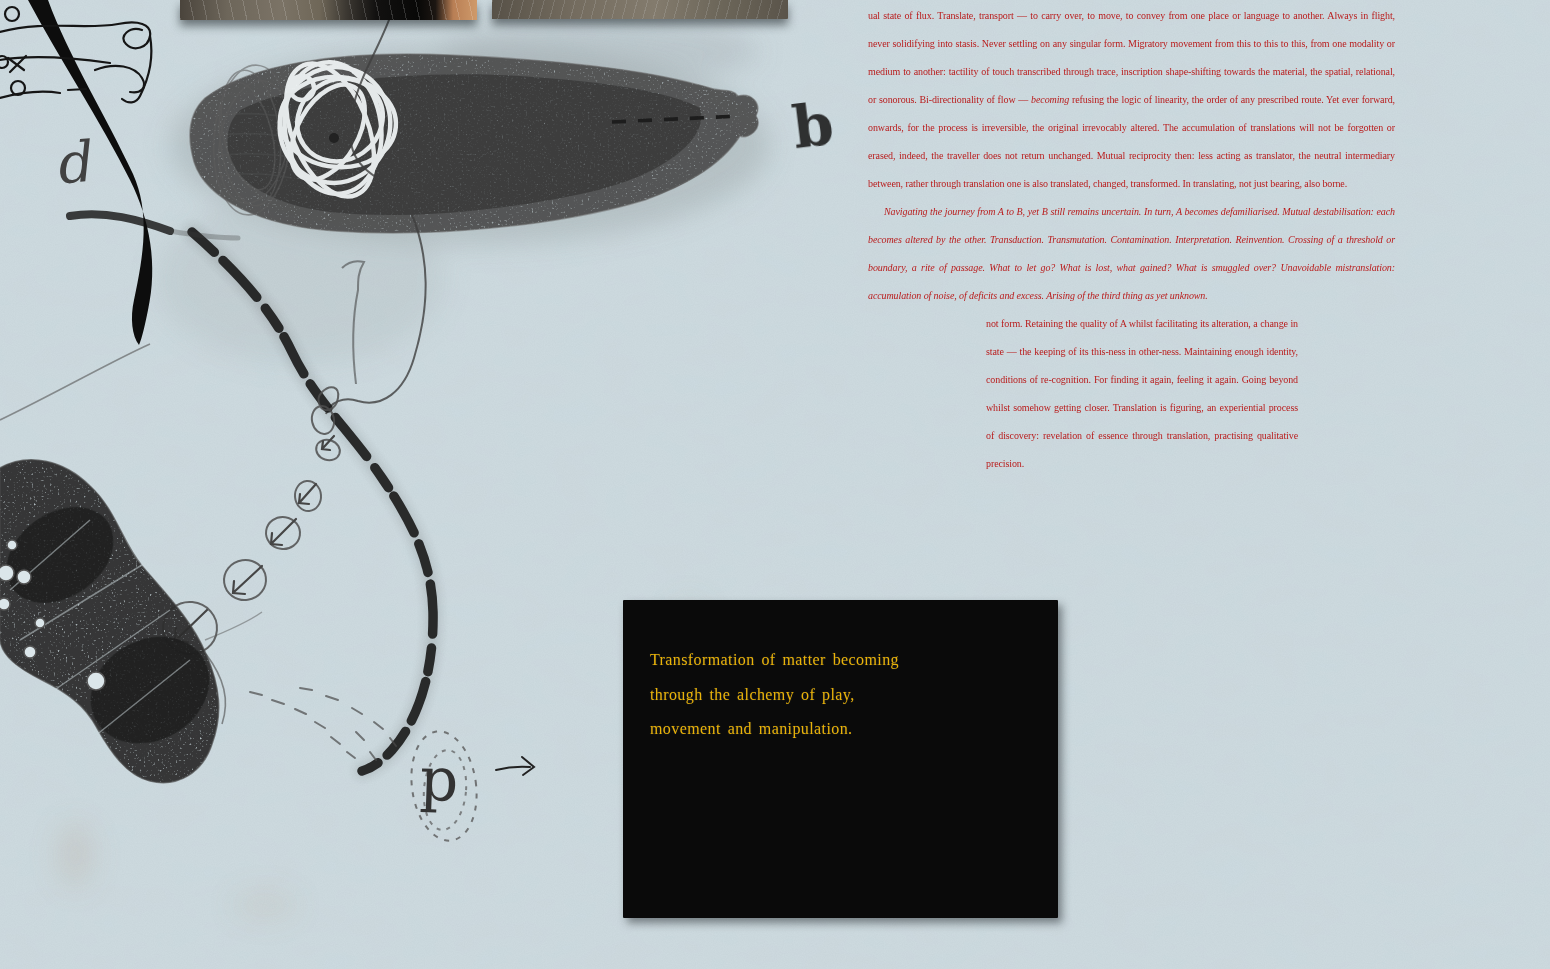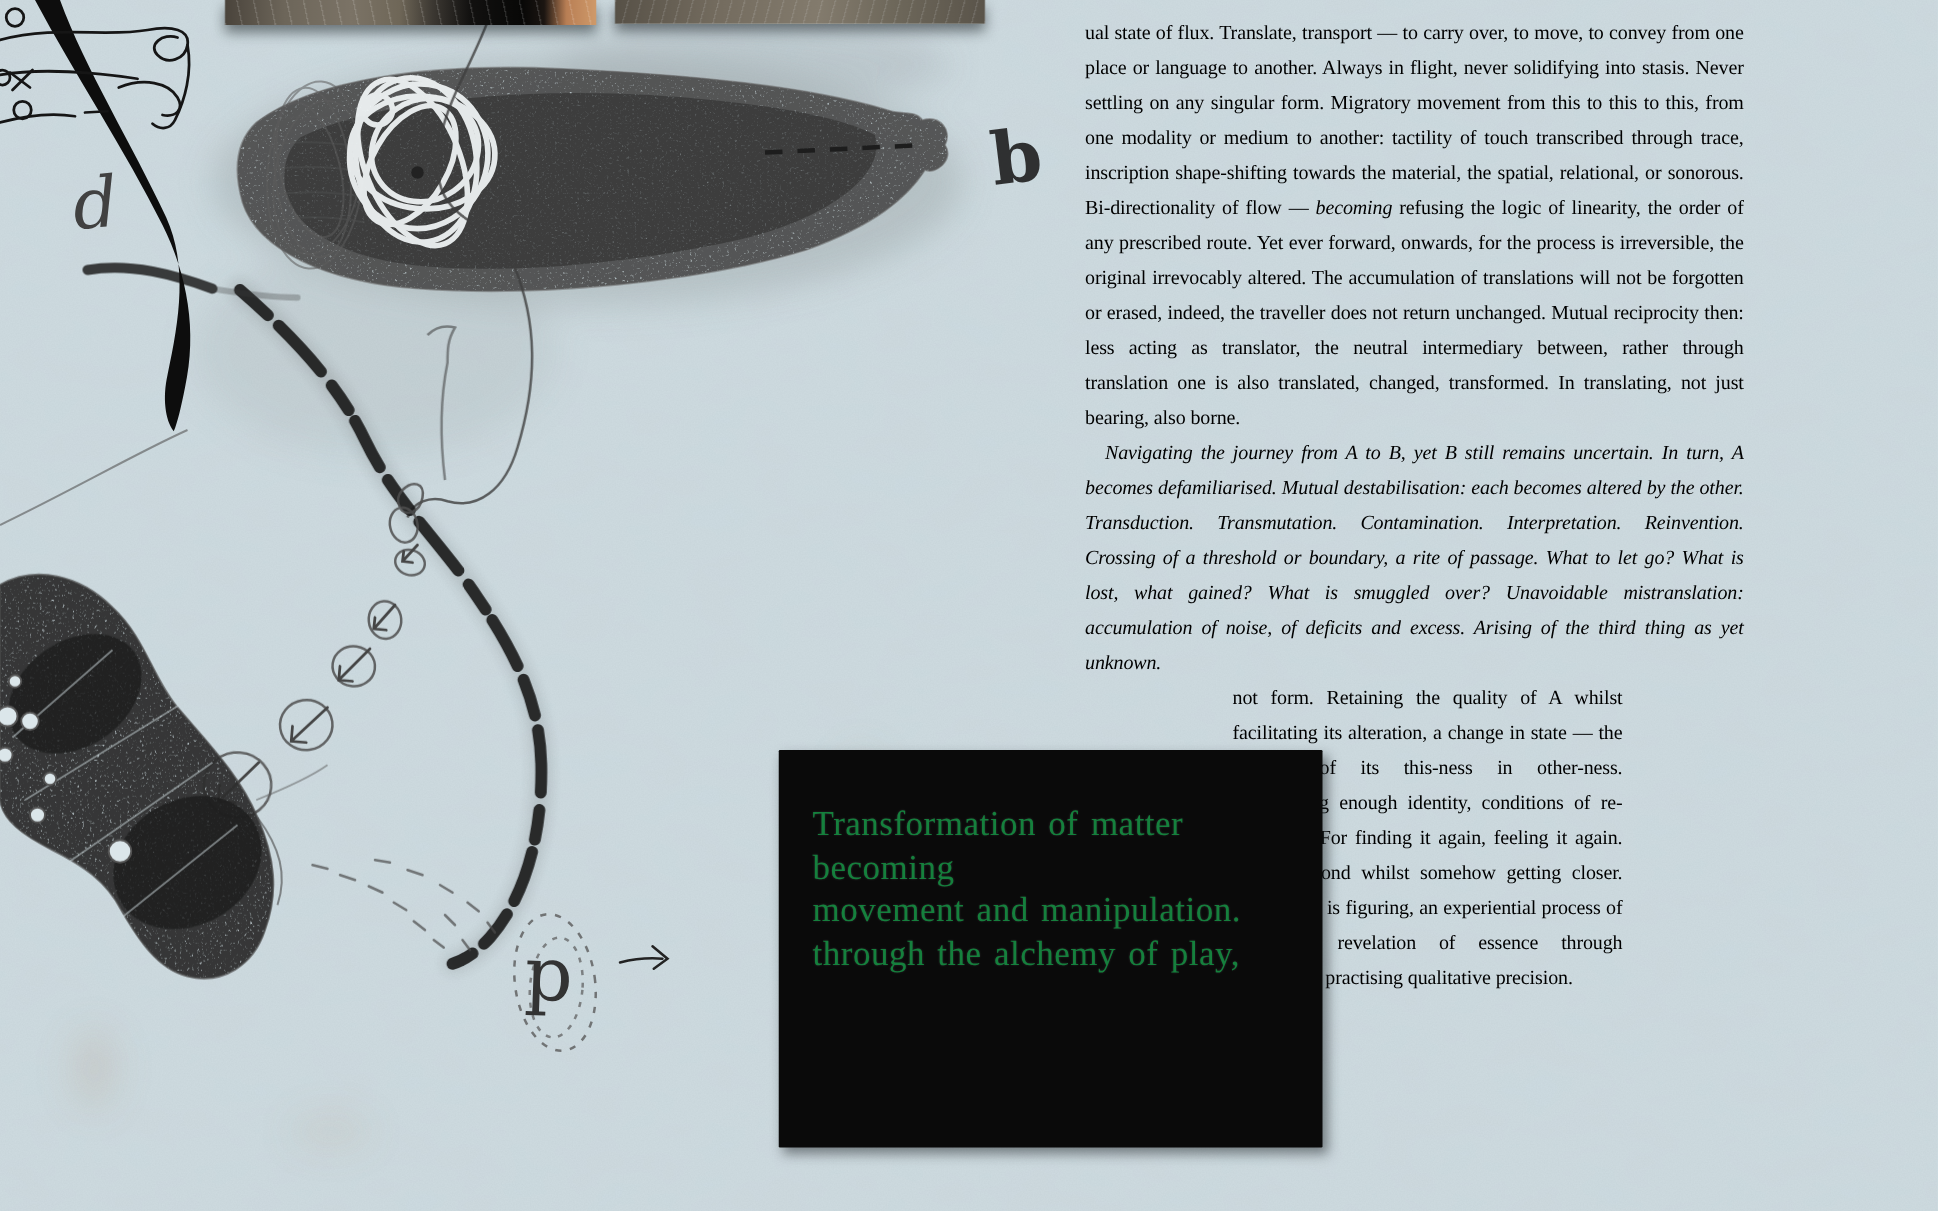--- a/index.html
+++ b/index.html
@@ -23,40 +23,40 @@
   }
   .photo-right{
     left:492px;width:296px;height:19px;
     background:
       repeating-linear-gradient(105deg, rgba(235,240,245,.14) 0 1px, rgba(255,255,255,0) 1px 10px),
       linear-gradient(92deg,#575147 0%,#746c5f 28%,#837b6d 55%,#6d675a 76%,#5a544a 100%);
   }
 
   
   .essay{
-    position:absolute;left:868px;top:13px;width:527px;z-index:3;
-    color:#000000;font-size:16px;line-height:28px;text-align:justify;
+    position:absolute;left:868px;top:2px;width:527px;z-index:3;
+    color:#b91c1c;font-size:10px;line-height:28px;text-align:justify;
     letter-spacing:-0.1px;hyphens:auto;-webkit-hyphens:auto;
   }
   .essay p{margin:0;}
   .essay .p2{text-indent:16px;font-style:italic;}
   .essay .p3a{margin-top:28px;}
   .essay .p3b{margin-left:118px;width:312px;}
   .essay em{font-style:italic;}
 
   
   .quote-box{
     position:absolute;left:623px;top:600px;width:435px;height:318px;z-index:4;
     background:#0a0a0a;box-sizing:border-box;
     padding:43px 26px 0 27px;
     box-shadow:4px 5px 9px rgba(30,36,40,.5);
     border-radius:1px;
   }
   .quote-line{
-    color:#15803d;font-size:28px;line-height:34.6px;
+    color:#eab308;font-size:16px;line-height:34.6px;
     letter-spacing:.4px;word-spacing:2.5px;
     font-family:"Liberation Serif","DejaVu Serif",serif;
     text-shadow:0 0 2px rgba(255,255,255,.15);
   }
 </style>
 </head>
 <body>
 
 <div class="page">
 
@@ -227,17 +227,17 @@
   <div class="photo photo-right"></div>
 
   <div class="essay">
     <p class="p1"><span>ual state of flux. Translate, transport — to carry over, to move, to convey from one place or language to another. Always in flight, never solidifying into stasis. Never settling on any singular form. Migratory movement from this to this to this, from one modality or medium to another: tactility of touch transcribed through trace, inscription shape-shifting towards the material, the spatial, relational, or sonorous. Bi-directionality of flow — </span><em>becoming</em><span> refusing the logic of linearity, the order of any prescribed route. Yet ever forward, onwards, for the process is irreversible, the original irrevocably altered. The accumulation of translations will not be forgotten or erased, indeed, the traveller does not return unchanged. Mutual reciprocity then: less acting as translator, the neutral intermediary between, rather through translation one is also translated, changed, transformed. In translating, not just bearing, also borne.</span></p>
     <p class="p2">Navigating the journey from A to B, yet B still remains uncertain. In turn, A becomes defamiliarised. Mutual destabilisation: each becomes altered by the other. Transduction. Transmutation. Contamination. Interpretation. Reinvention. Crossing of a threshold or boundary, a rite of passage. What to let go? What is lost, what gained? What is smuggled over? Unavoidable mistranslation: accumulation of noise, of deficits and excess. Arising of the third thing as yet unknown.</p>
     <p class="p3b">not form. Retaining the quality of A whilst facilitating its alteration, a change in state — the keeping of its this-ness in other-ness. Maintaining enough identity, conditions of re-cognition. For finding it again, feeling it again. Going beyond whilst somehow getting closer. Translation is figuring, an experiential process of discovery: revelation of essence through translation, practising qualitative precision.</p>
   </div>
 
   <div class="quote-box">
     <div class="quote-line">Transformation of matter becoming</div>
+    <div class="quote-line">through the alchemy of play,</div>
     <div class="quote-line">movement and manipulation.</div>
-    <div class="quote-line">through the alchemy of play,</div>
   </div>
 
 </div>
 
 </body></html>

